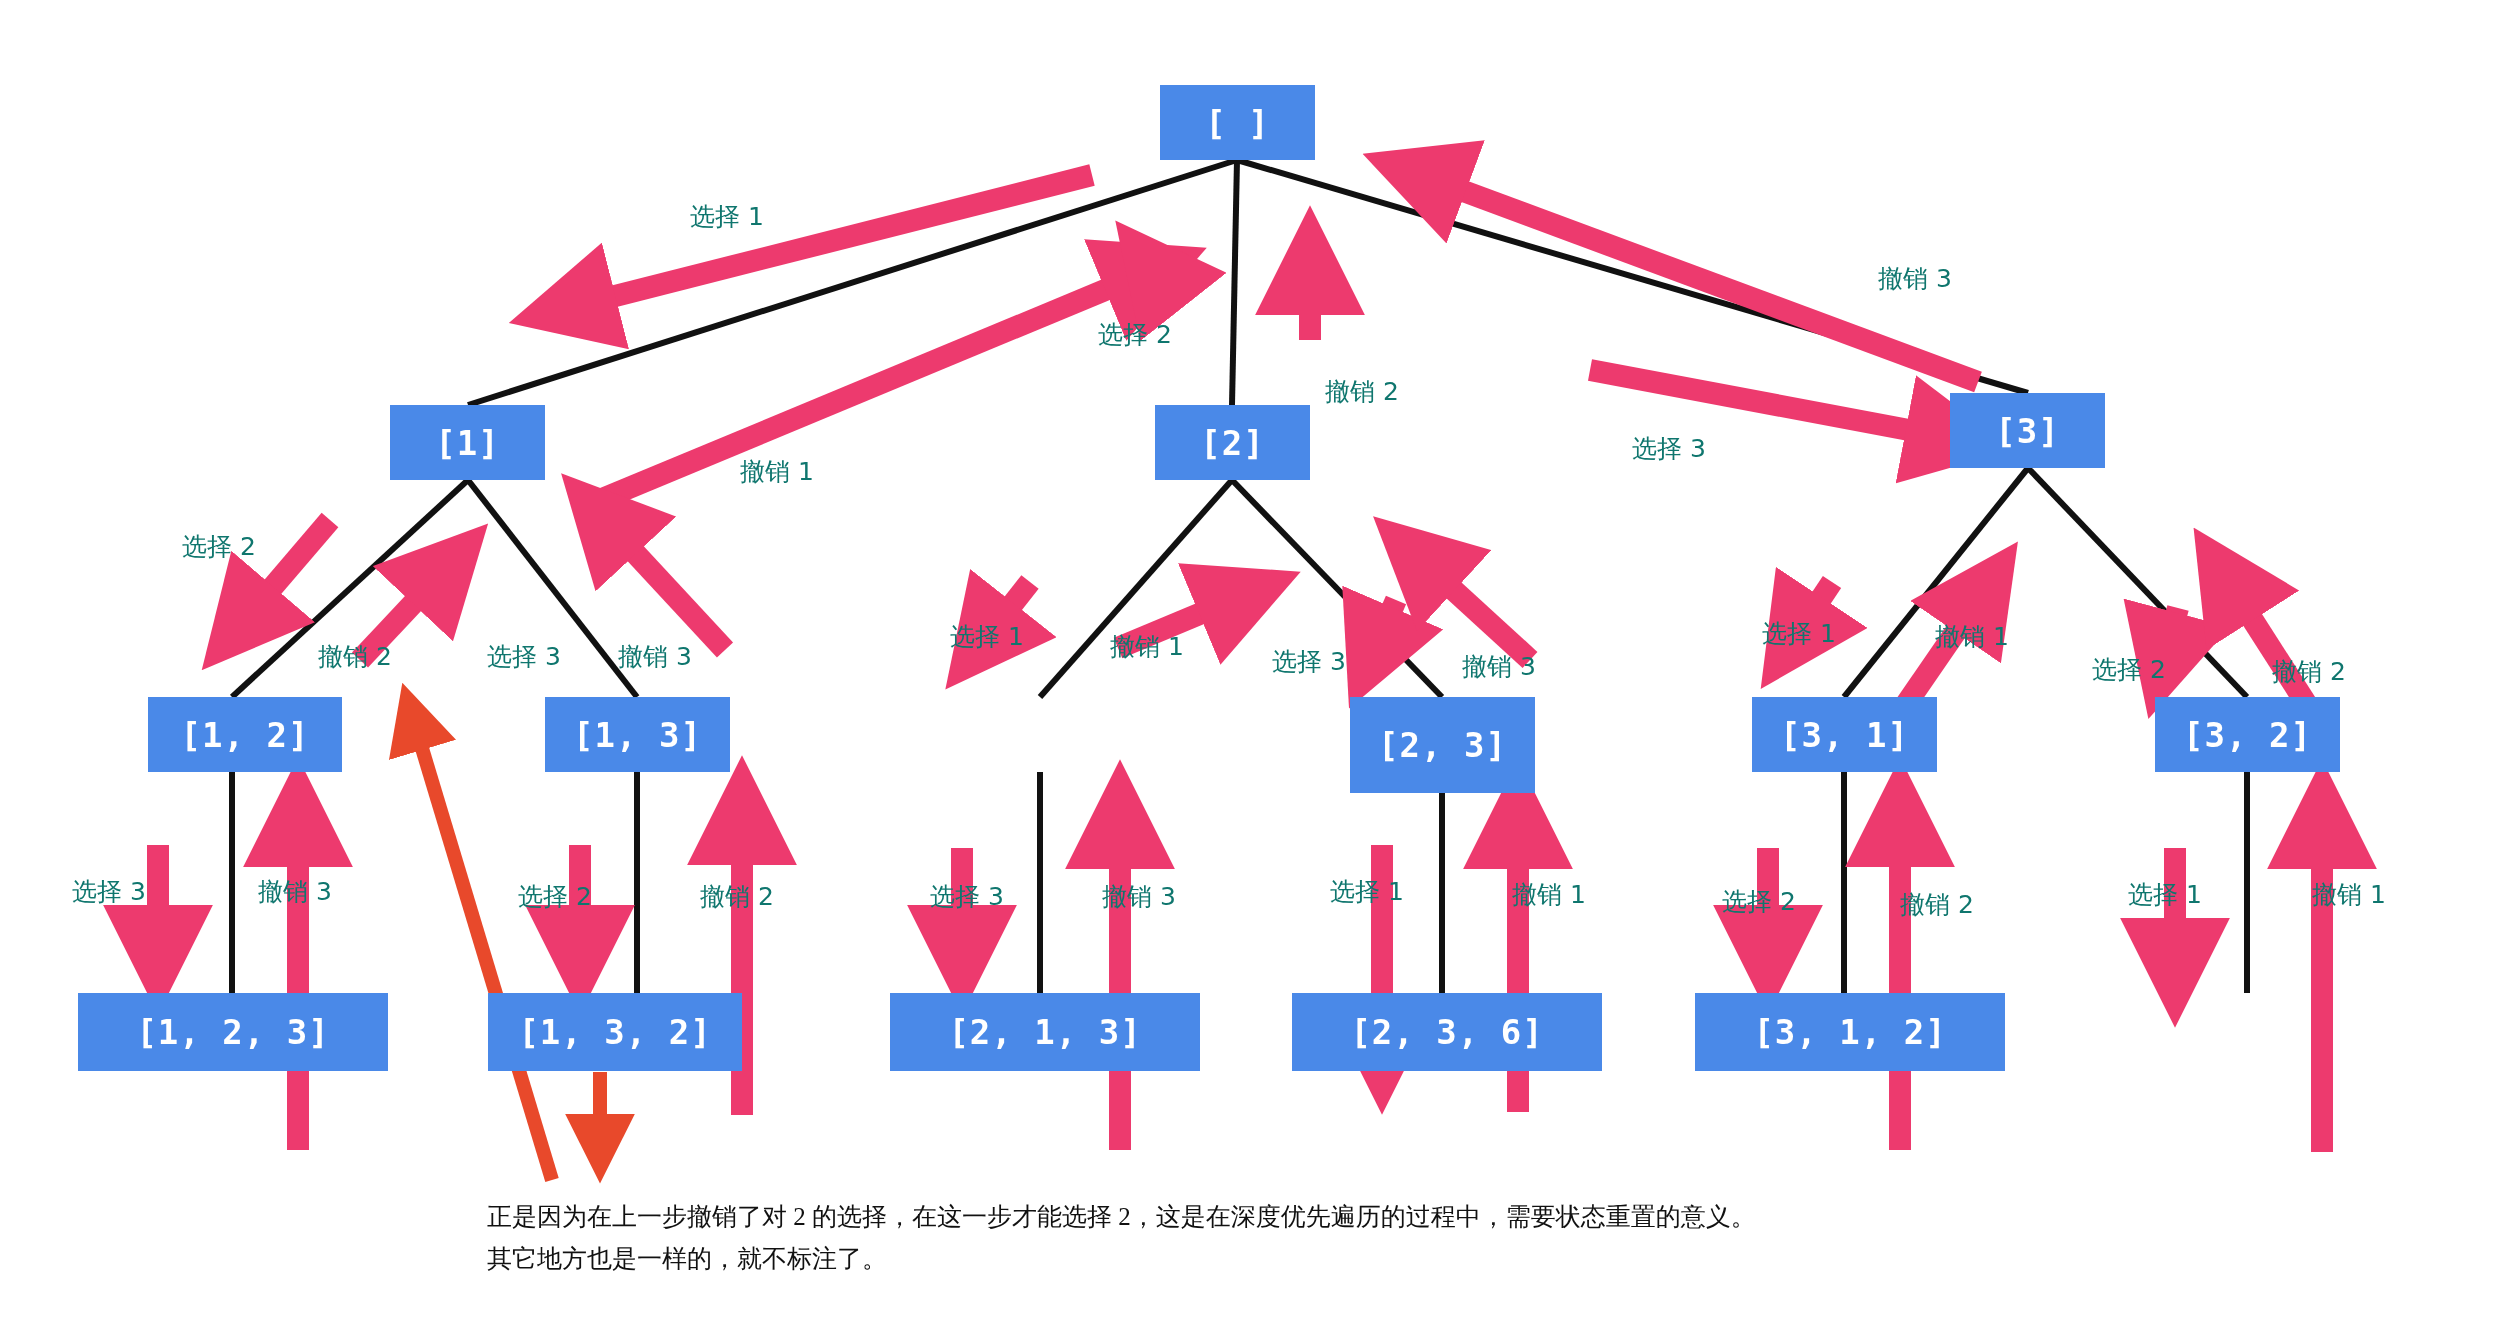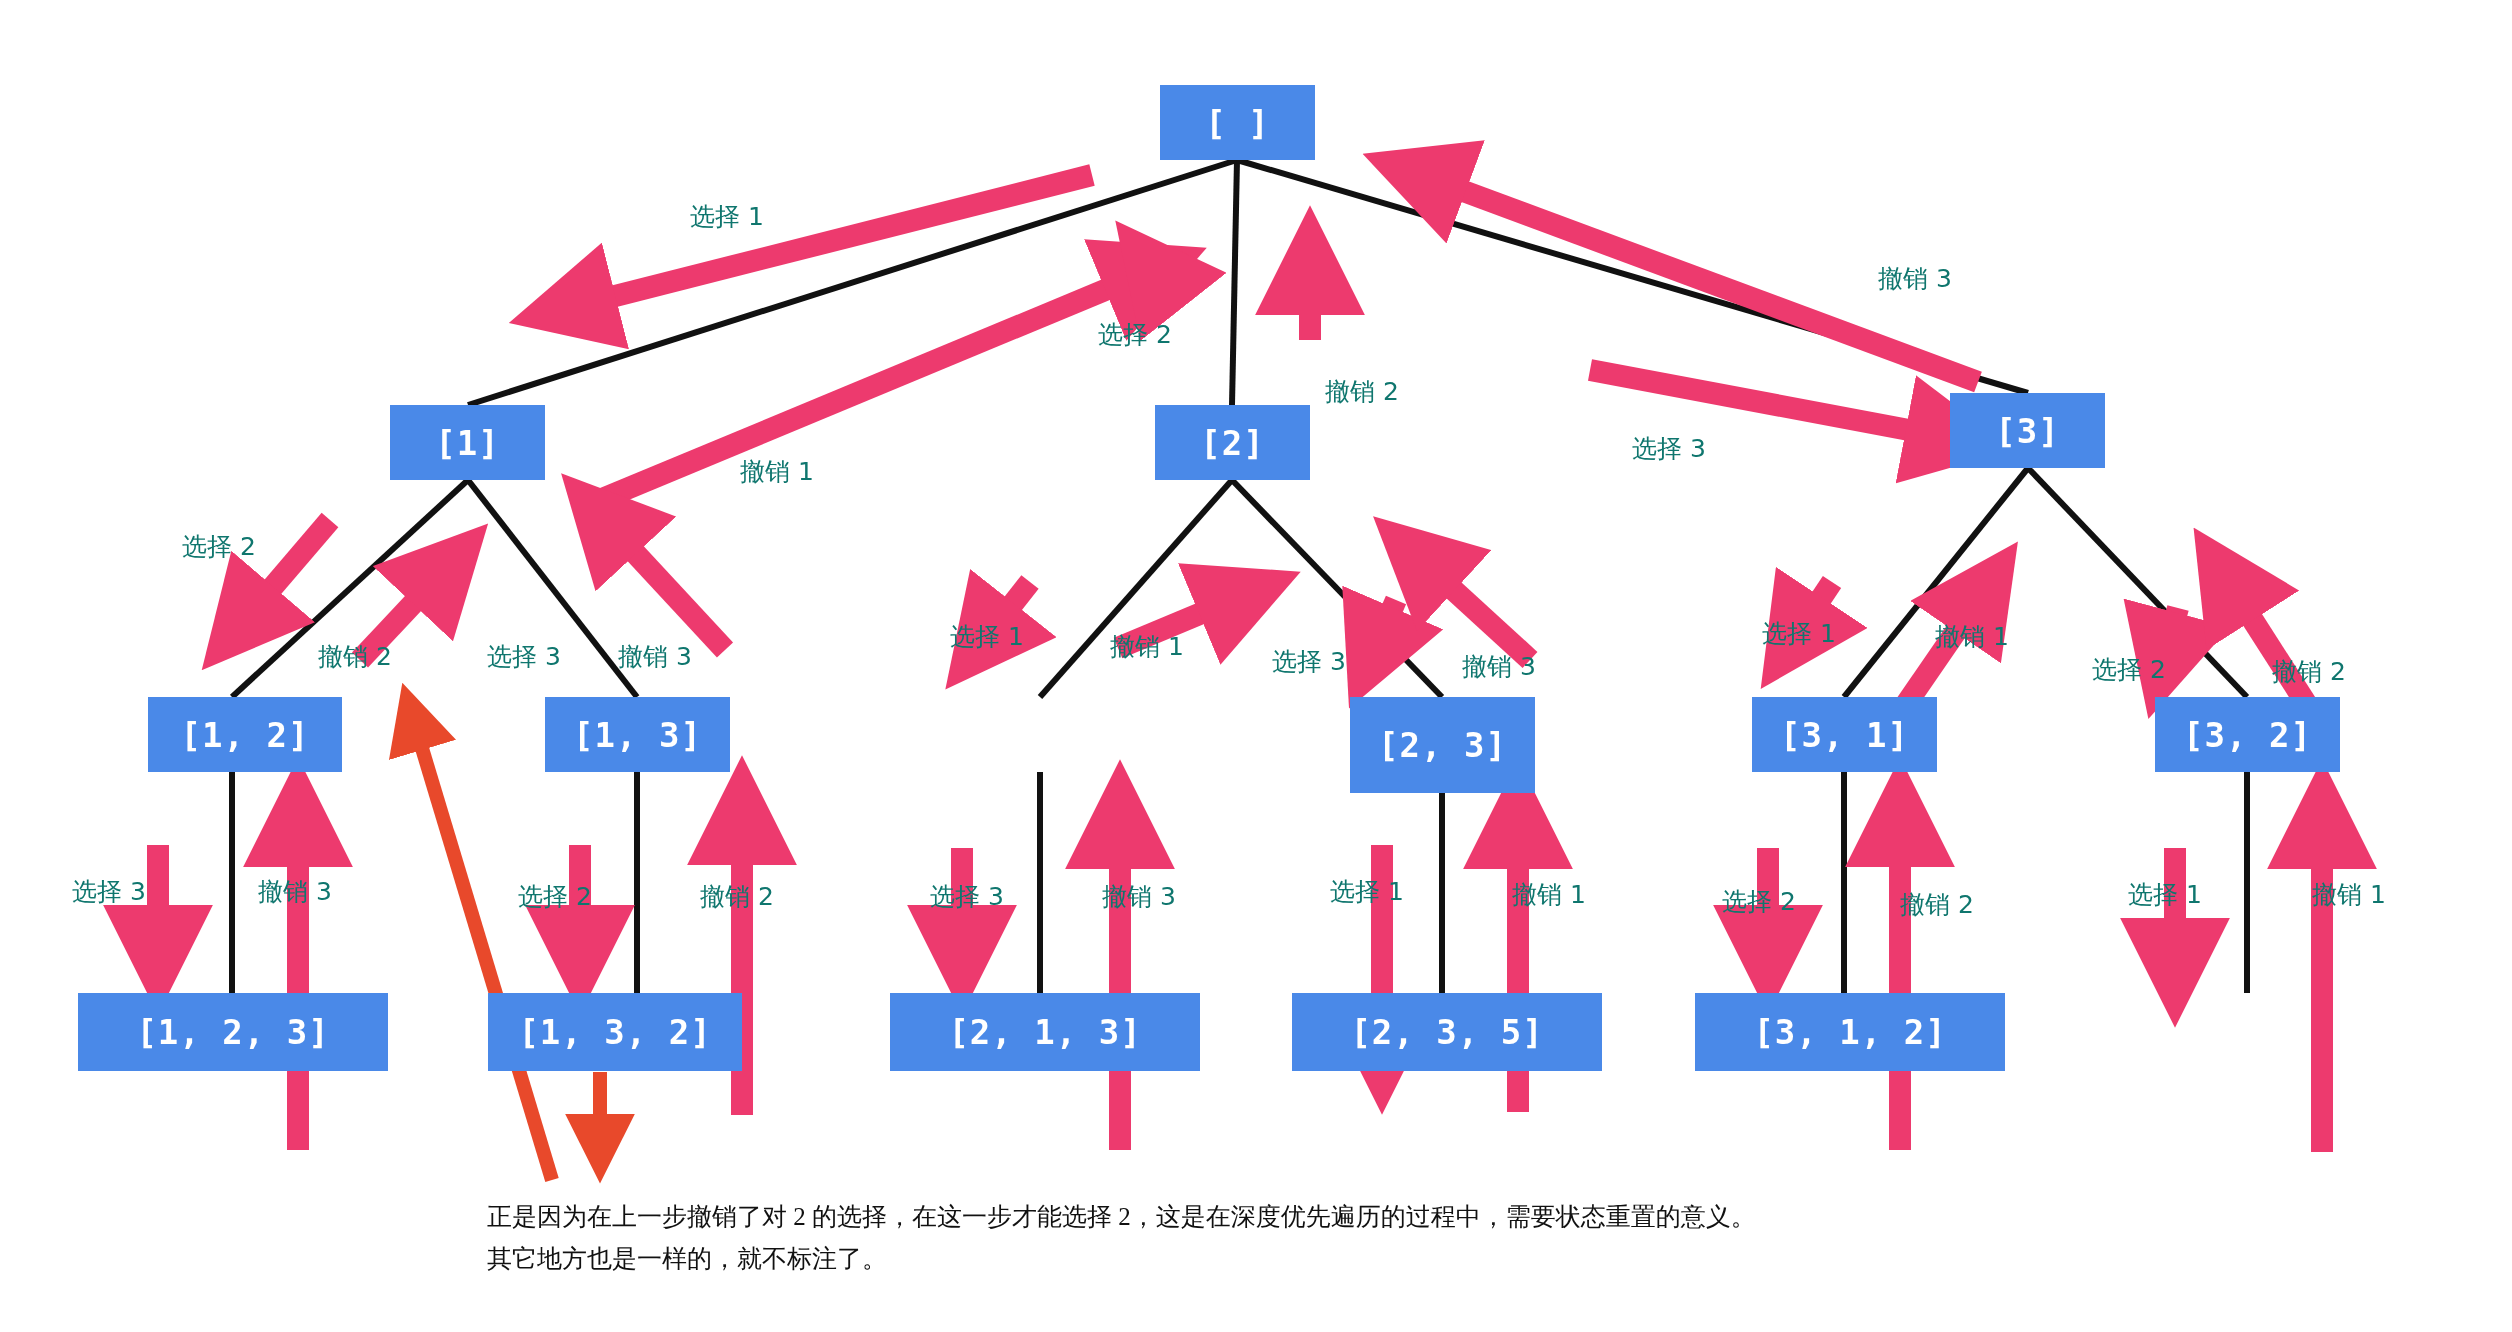--- a/index.html
+++ b/index.html
@@ -120,21 +120,21 @@
 
   <div class="node" style="left:140px;top:697px;width:194px;height:75px;margin-left:8px;">[1, 2]</div>
   <div class="node" style="left:545px;top:697px;width:185px;height:75px;">[1, 3]</div>
   <div class="node" style="left:1350px;top:697px;width:185px;height:96px;">[2, 3]</div>
   <div class="node" style="left:1752px;top:697px;width:185px;height:75px;">[3, 1]</div>
   <div class="node" style="left:2155px;top:697px;width:185px;height:75px;">[3, 2]</div>
 
   <div class="node" style="left:78px;top:993px;width:310px;height:78px;">[1, 2, 3]</div>
   <div class="node" style="left:488px;top:993px;width:254px;height:78px;">[1, 3, 2]</div>
   <div class="node" style="left:890px;top:993px;width:310px;height:78px;">[2, 1, 3]</div>
-  <div class="node" style="left:1292px;top:993px;width:310px;height:78px;">[2, 3, 5]</div>
+  <div class="node" style="left:1292px;top:993px;width:310px;height:78px;">[2, 3, 6]</div>
   <div class="node" style="left:1695px;top:993px;width:310px;height:78px;">[3, 1, 2]</div>
 
   <div class="lbl" style="left:690px;top:200px;">选择 1</div>
   <div class="lbl" style="left:740px;top:455px;">撤销 1</div>
   <div class="lbl" style="left:1098px;top:318px;">选择 2</div>
   <div class="lbl" style="left:1325px;top:375px;">撤销 2</div>
   <div class="lbl" style="left:1632px;top:432px;">选择 3</div>
   <div class="lbl" style="left:1878px;top:262px;">撤销 3</div>
 
   <div class="lbl" style="left:182px;top:530px;">选择 2</div>

